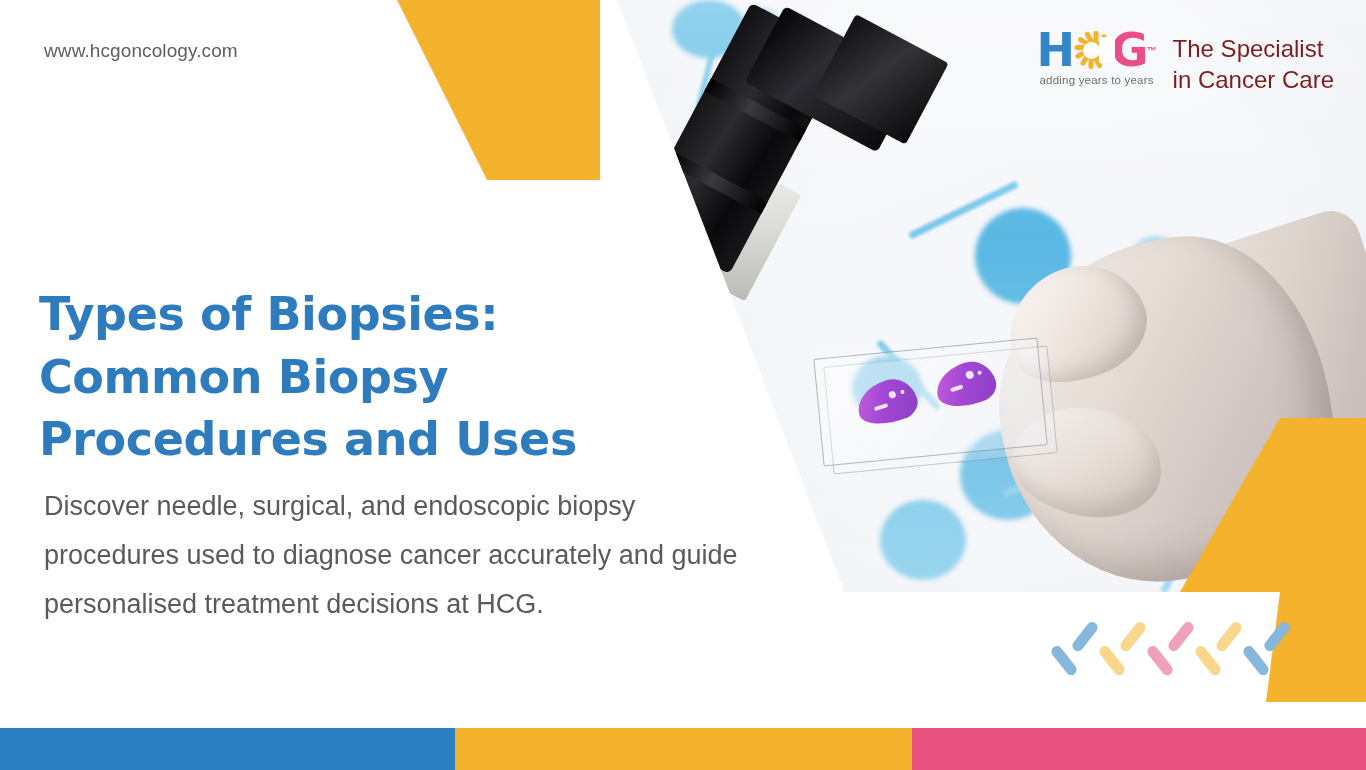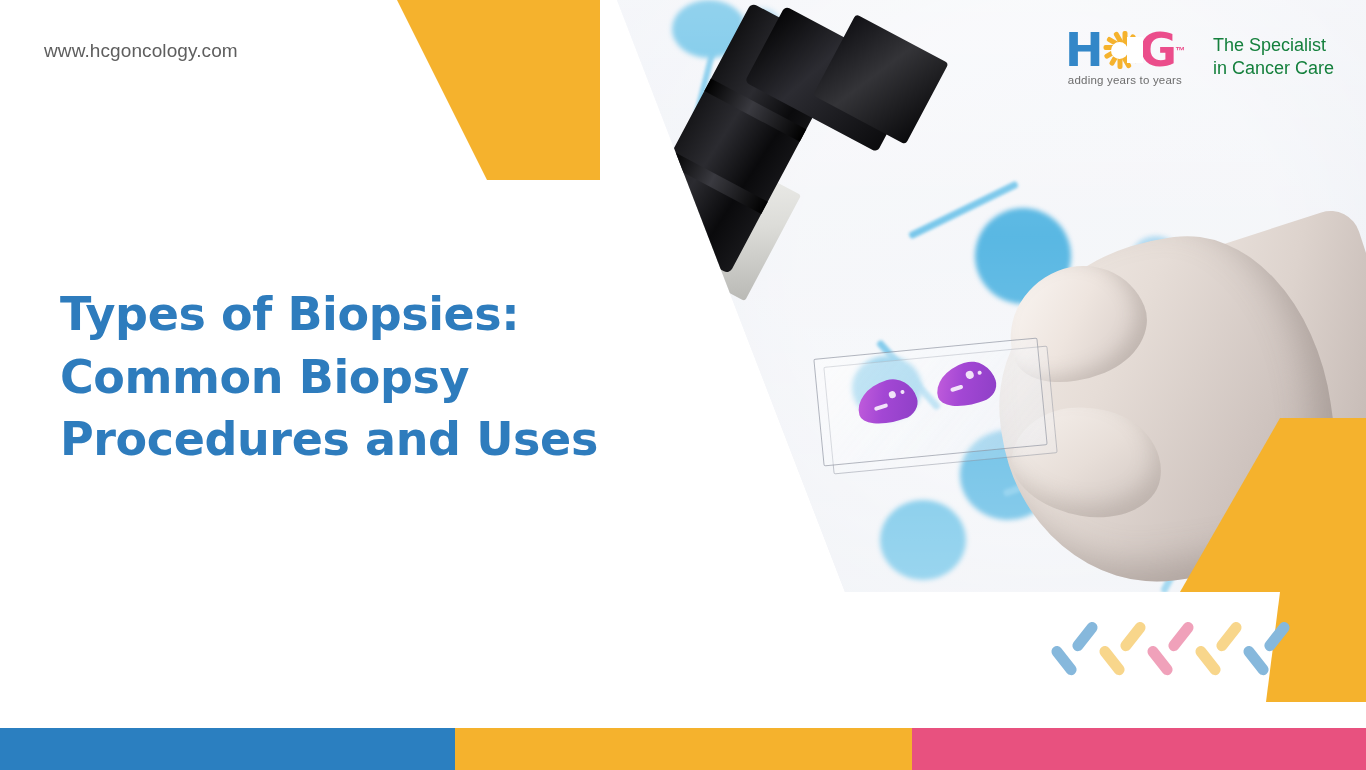--- a/index.html
+++ b/index.html
@@ -166,27 +166,27 @@
   .ltr-g{
     font-size:46px; font-weight:bold; color:#EB4D8B; line-height:1;
     font-family:"DejaVu Sans", sans-serif; letter-spacing:-2px;
   }
   .tm{ font-size:10px; color:#EB4D8B; vertical-align:super; font-weight:bold; }
   .logo-tag{
     font-size:11.5px; color:#6d6d6d; text-align:center; margin-top:2px;
     font-family:"Liberation Sans", sans-serif; letter-spacing:.2px;
   }
   .logo-tagline{
-    font-size:18px; color:#15803d; line-height:1.28; padding-top:6px;
-    font-family:"Liberation Sans", sans-serif; white-space:pre-line;margin-left:12px;
+    font-size:24px; color:#7f1d1d; line-height:1.28; padding-top:6px;
+    font-family:"Liberation Sans", sans-serif; white-space:pre-line;
   }
 
   
   .headline{
-    position:absolute; left:60px; top:283px; width:620px;
+    position:absolute; left:39px; top:283px; width:620px;
     font-size:46px; font-weight:bold; color:#2E7CBD; line-height:1.36;
     font-family:"DejaVu Sans", sans-serif; letter-spacing:-.4px;
     white-space:pre-line;
   }
   .subtitle{
     position:absolute; left:44px; top:482px; width:730px;
     font-size:27px; color:#5a5a5a; line-height:1.82;
     font-family:"Liberation Sans", sans-serif;
   }
 
@@ -296,20 +296,21 @@
       </div>
       <div class="logo-tag">adding years to years</div>
     </div>
     <div class="logo-tagline">The Specialist
 in Cancer Care</div>
   </div>
 
   <h1 class="headline">Types of Biopsies:
 Common Biopsy
 Procedures and Uses</h1>
+  <p class="subtitle">Discover needle, surgical, and endoscopic biopsy procedures used to diagnose cancer accurately and guide personalised treatment decisions at HCG.</p>
 
   <div class="chevrons">
     <div class="chev">
       <span class="a" style="background:#86B8DC;"></span>
         <span class="b" style="background:#86B8DC;"></span>
     </div>
     <div class="chev">
       <span class="a" style="background:#F8D68B;"></span>
         <span class="b" style="background:#F8D68B;"></span>
     </div>

